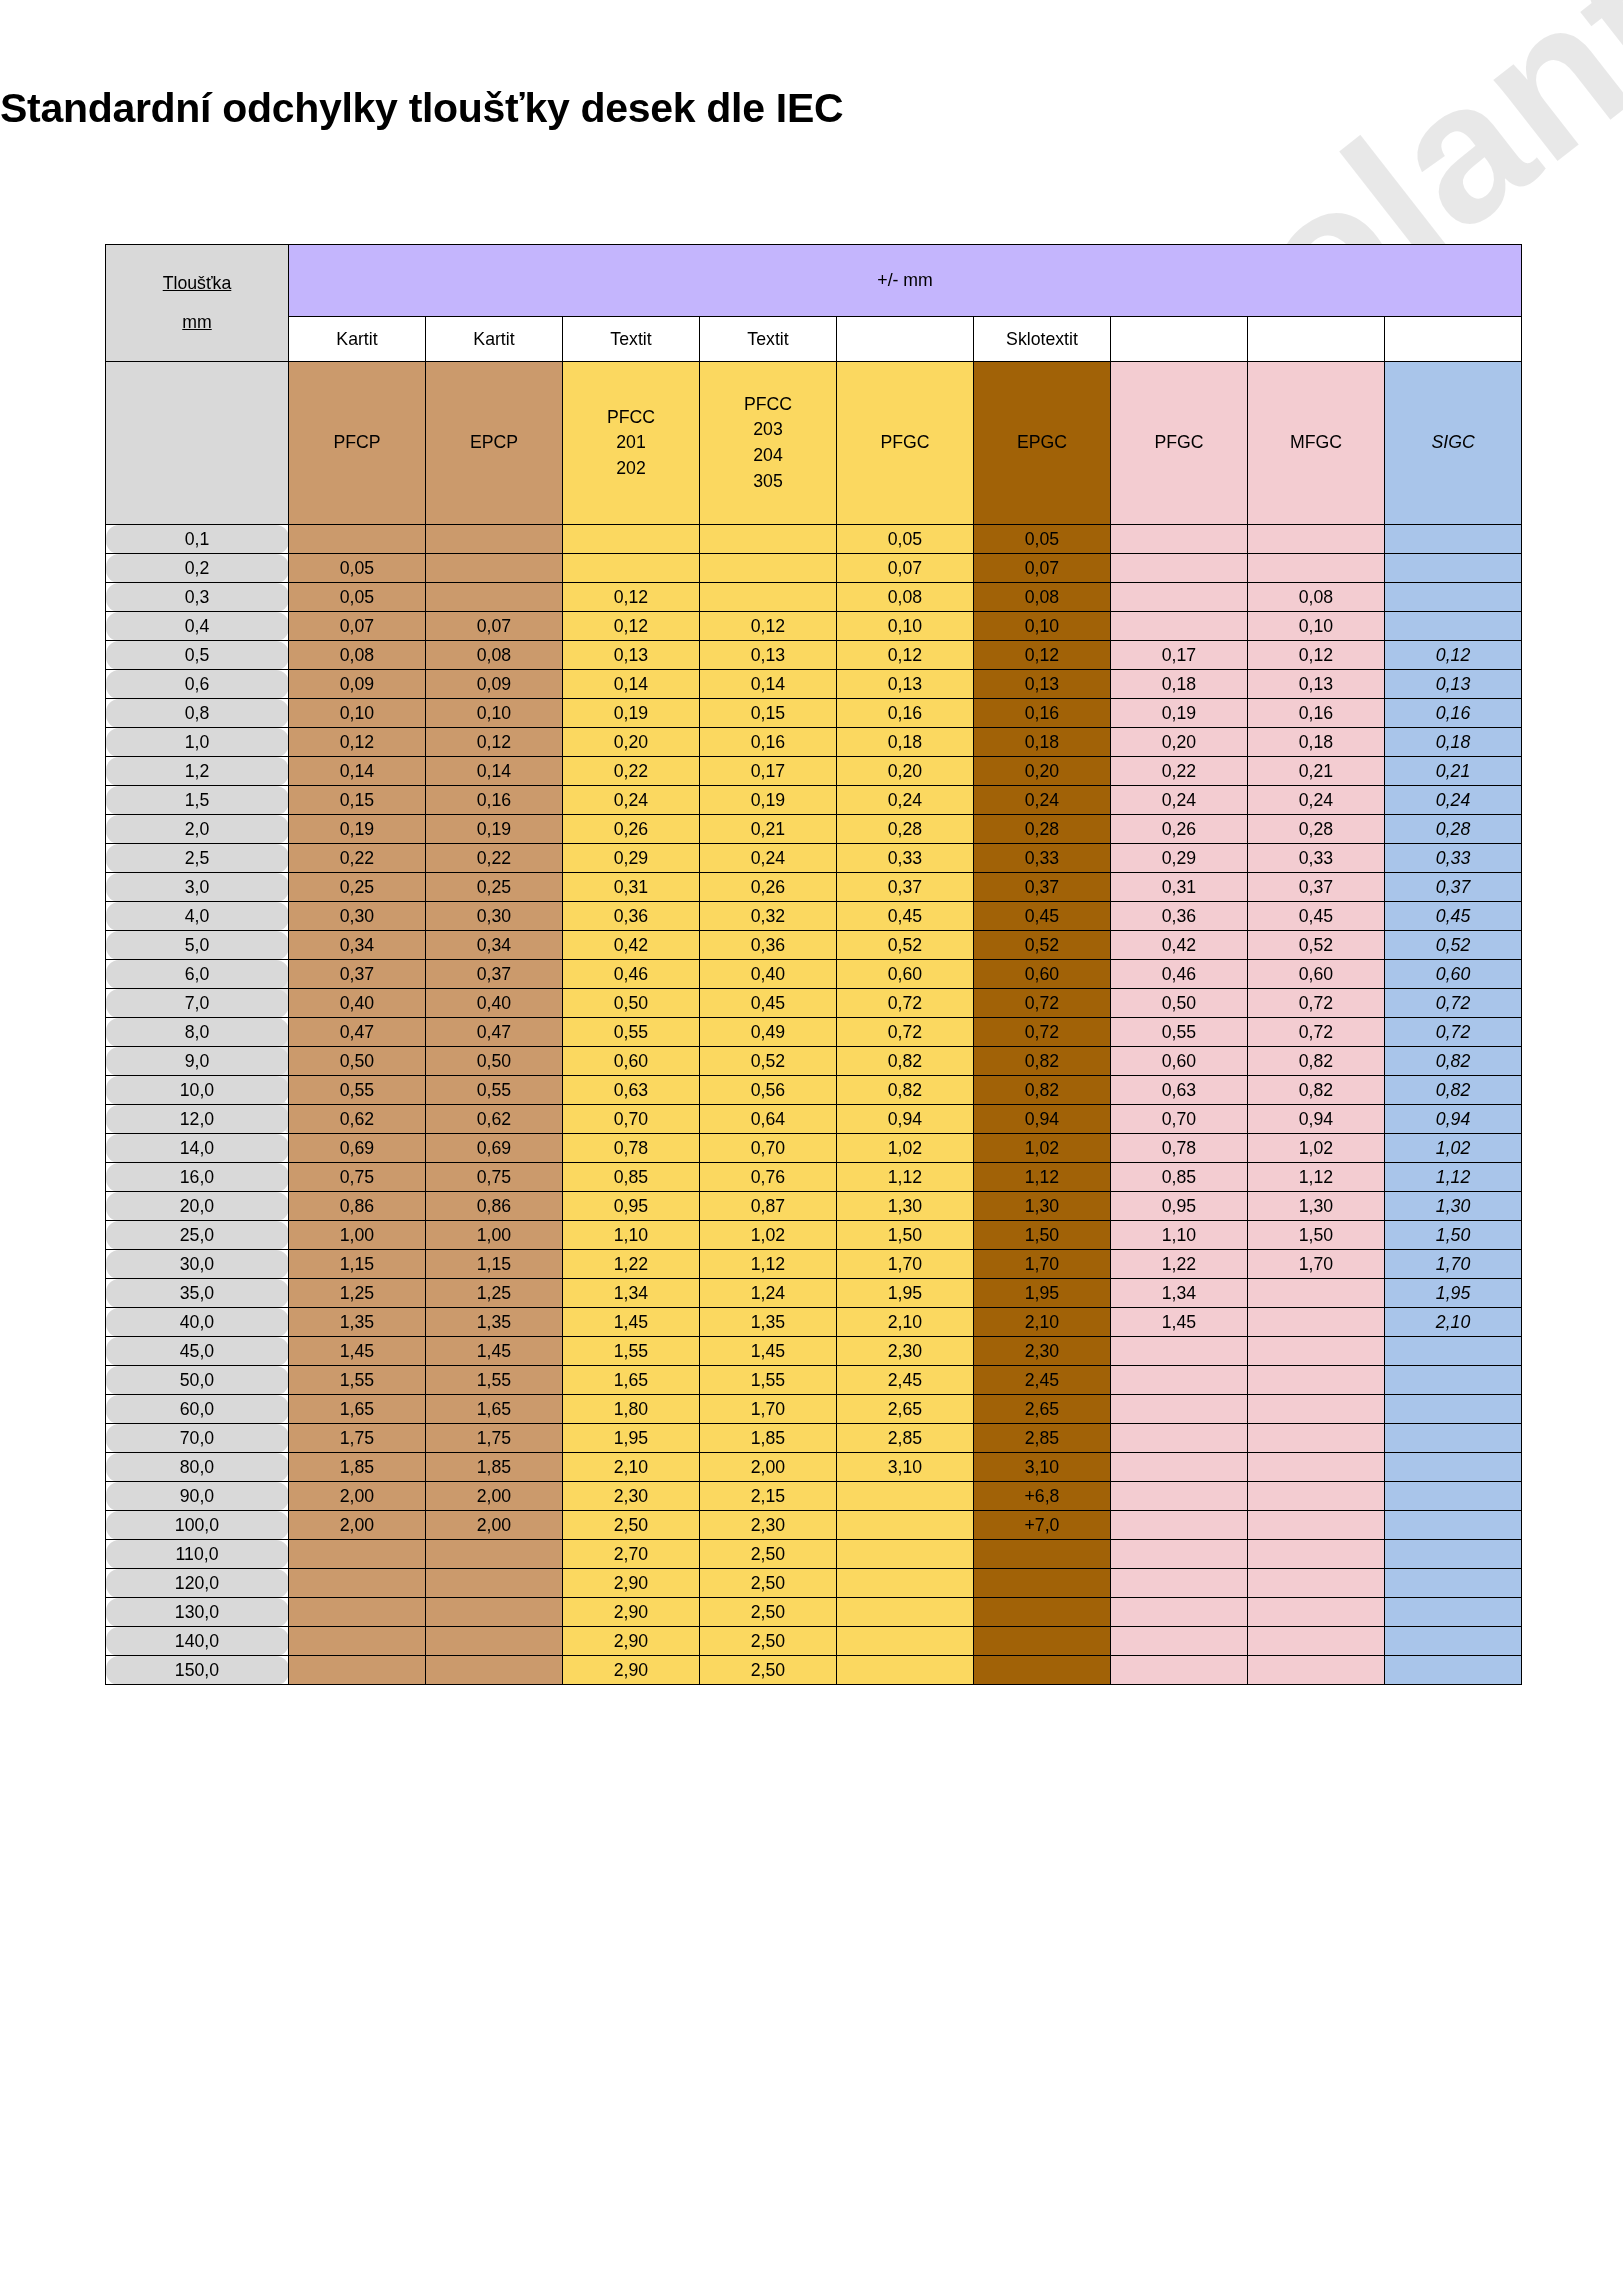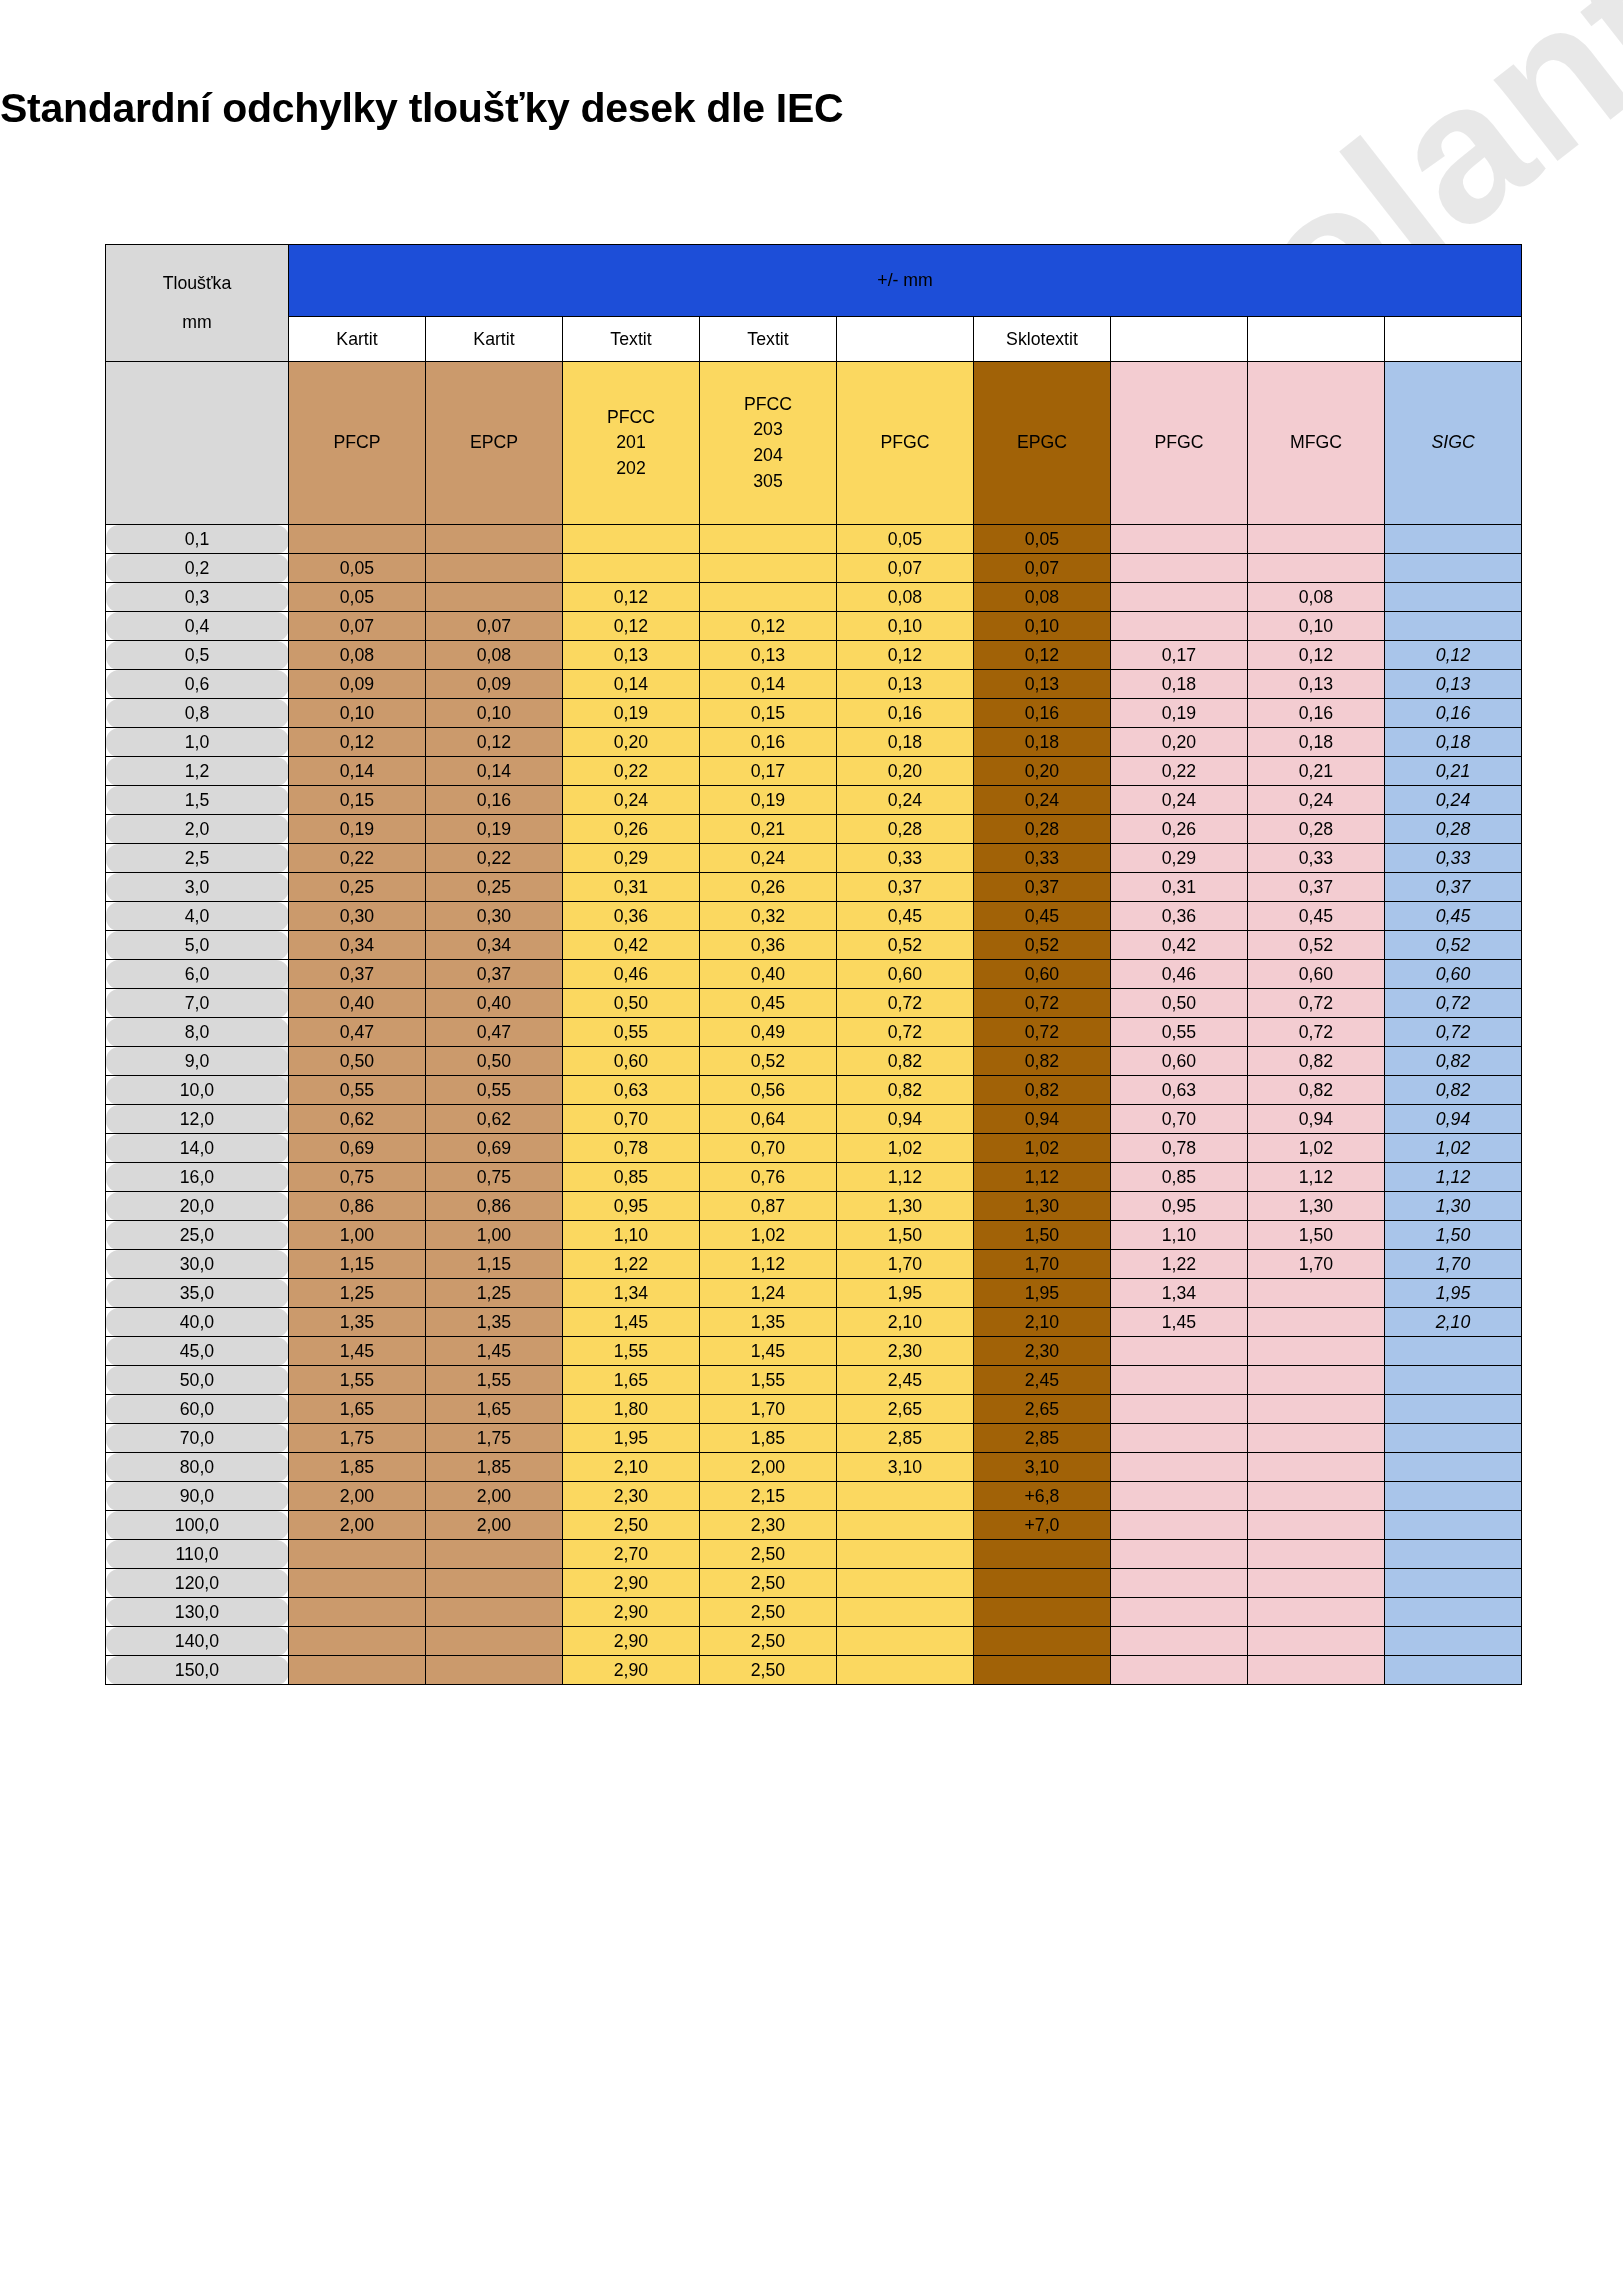--- a/index.html
+++ b/index.html
@@ -81,29 +81,30 @@
     font-family: "Liberation Sans", sans-serif;
   }
 
   
   col.c-thk { width: 183px; }
   col.c-d   { width: 137px; }
 
   
   .h-pm {
     height: 71px;
-    background: #1d4ed8;
+    background: #c4b5fd;
     font-size: 19.6px;
     font-weight: bold;
   }
   .h-thk {
     background: #d9d9d9;
     font-weight: bold;
     font-size: 19.6px;
     line-height: 2.2;
+    text-decoration: underline;
   }
   .h-mat {
     height: 44px;
     background: #ffffff;
     font-weight: bold;
     font-size: 19.6px;
   }
   .h-code {
     height: 162px;
     font-weight: bold;

